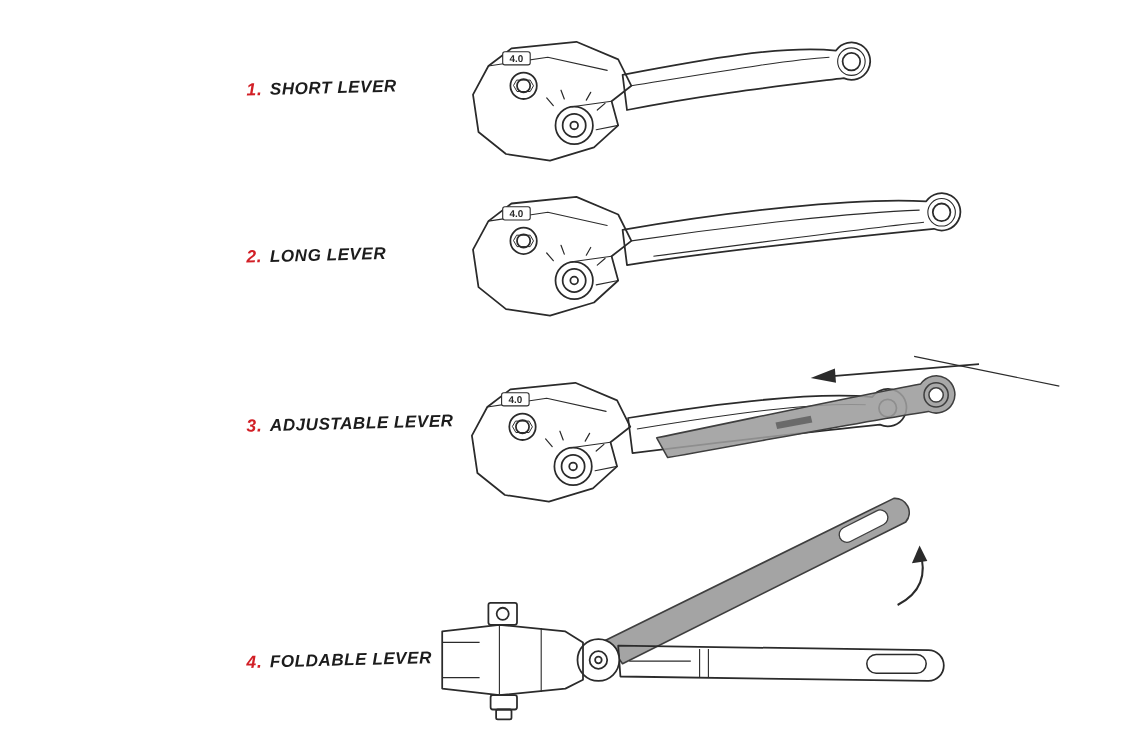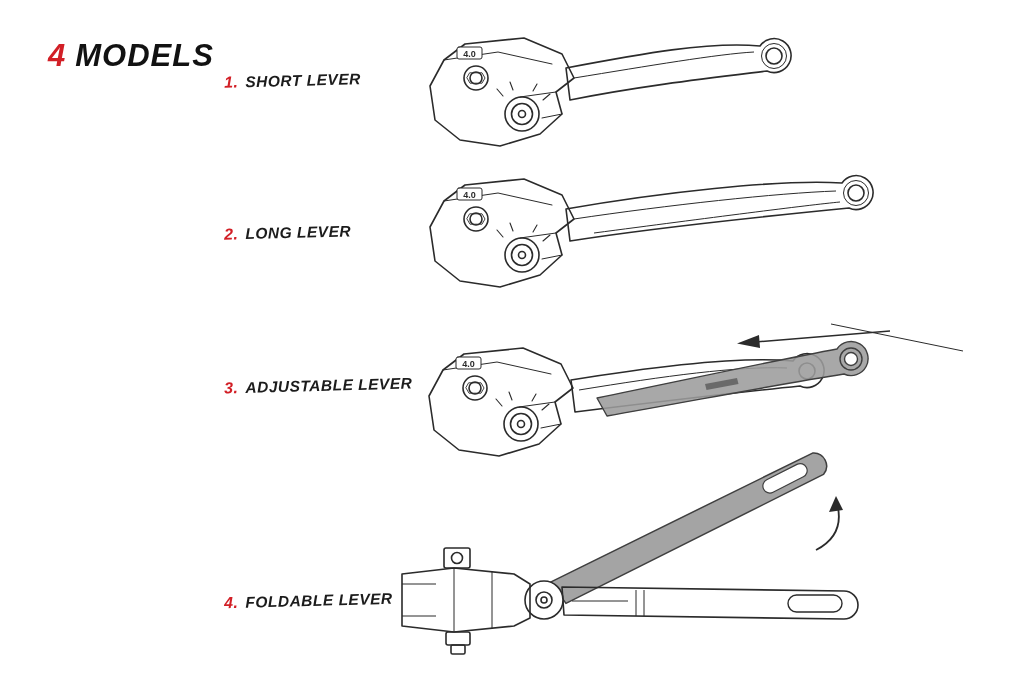--- a/index.html
+++ b/index.html
@@ -39,23 +39,20 @@
         <circle cx="120" cy="80" r="17"></circle>
         <circle cx="120" cy="80" r="10.5"></circle>
         <circle cx="120" cy="80" r="3.5"></circle>
         <path d="M101 62 L95 55 M111 56 L108 48 M131 57 L135 50 M141 66 L148 60" stroke-width="1.1"></path>
         <rect x="55" y="13" width="25" height="12" rx="2" fill="#ffffff" stroke-width="1"></rect>
         <text x="67.5" y="22.5" text-anchor="middle" font-size="9" font-weight="bold" fill="currentColor" stroke="none">4.0</text>
       </g>
     </defs>
   </svg>
 
-  <div class="title">
-    <span class="num">4</span><span>MODELS</span>
-  </div>
 
   <div class="label" style="left:224px;top:72px">
     <span class="num">1.</span><span>SHORT LEVER</span>
   </div>
   <div class="label" style="left:224px;top:224px">
     <span class="num">2.</span><span>LONG LEVER</span>
   </div>
   <div class="label" style="left:224px;top:377px">
     <span class="num">3.</span><span>ADJUSTABLE LEVER</span>
   </div>

